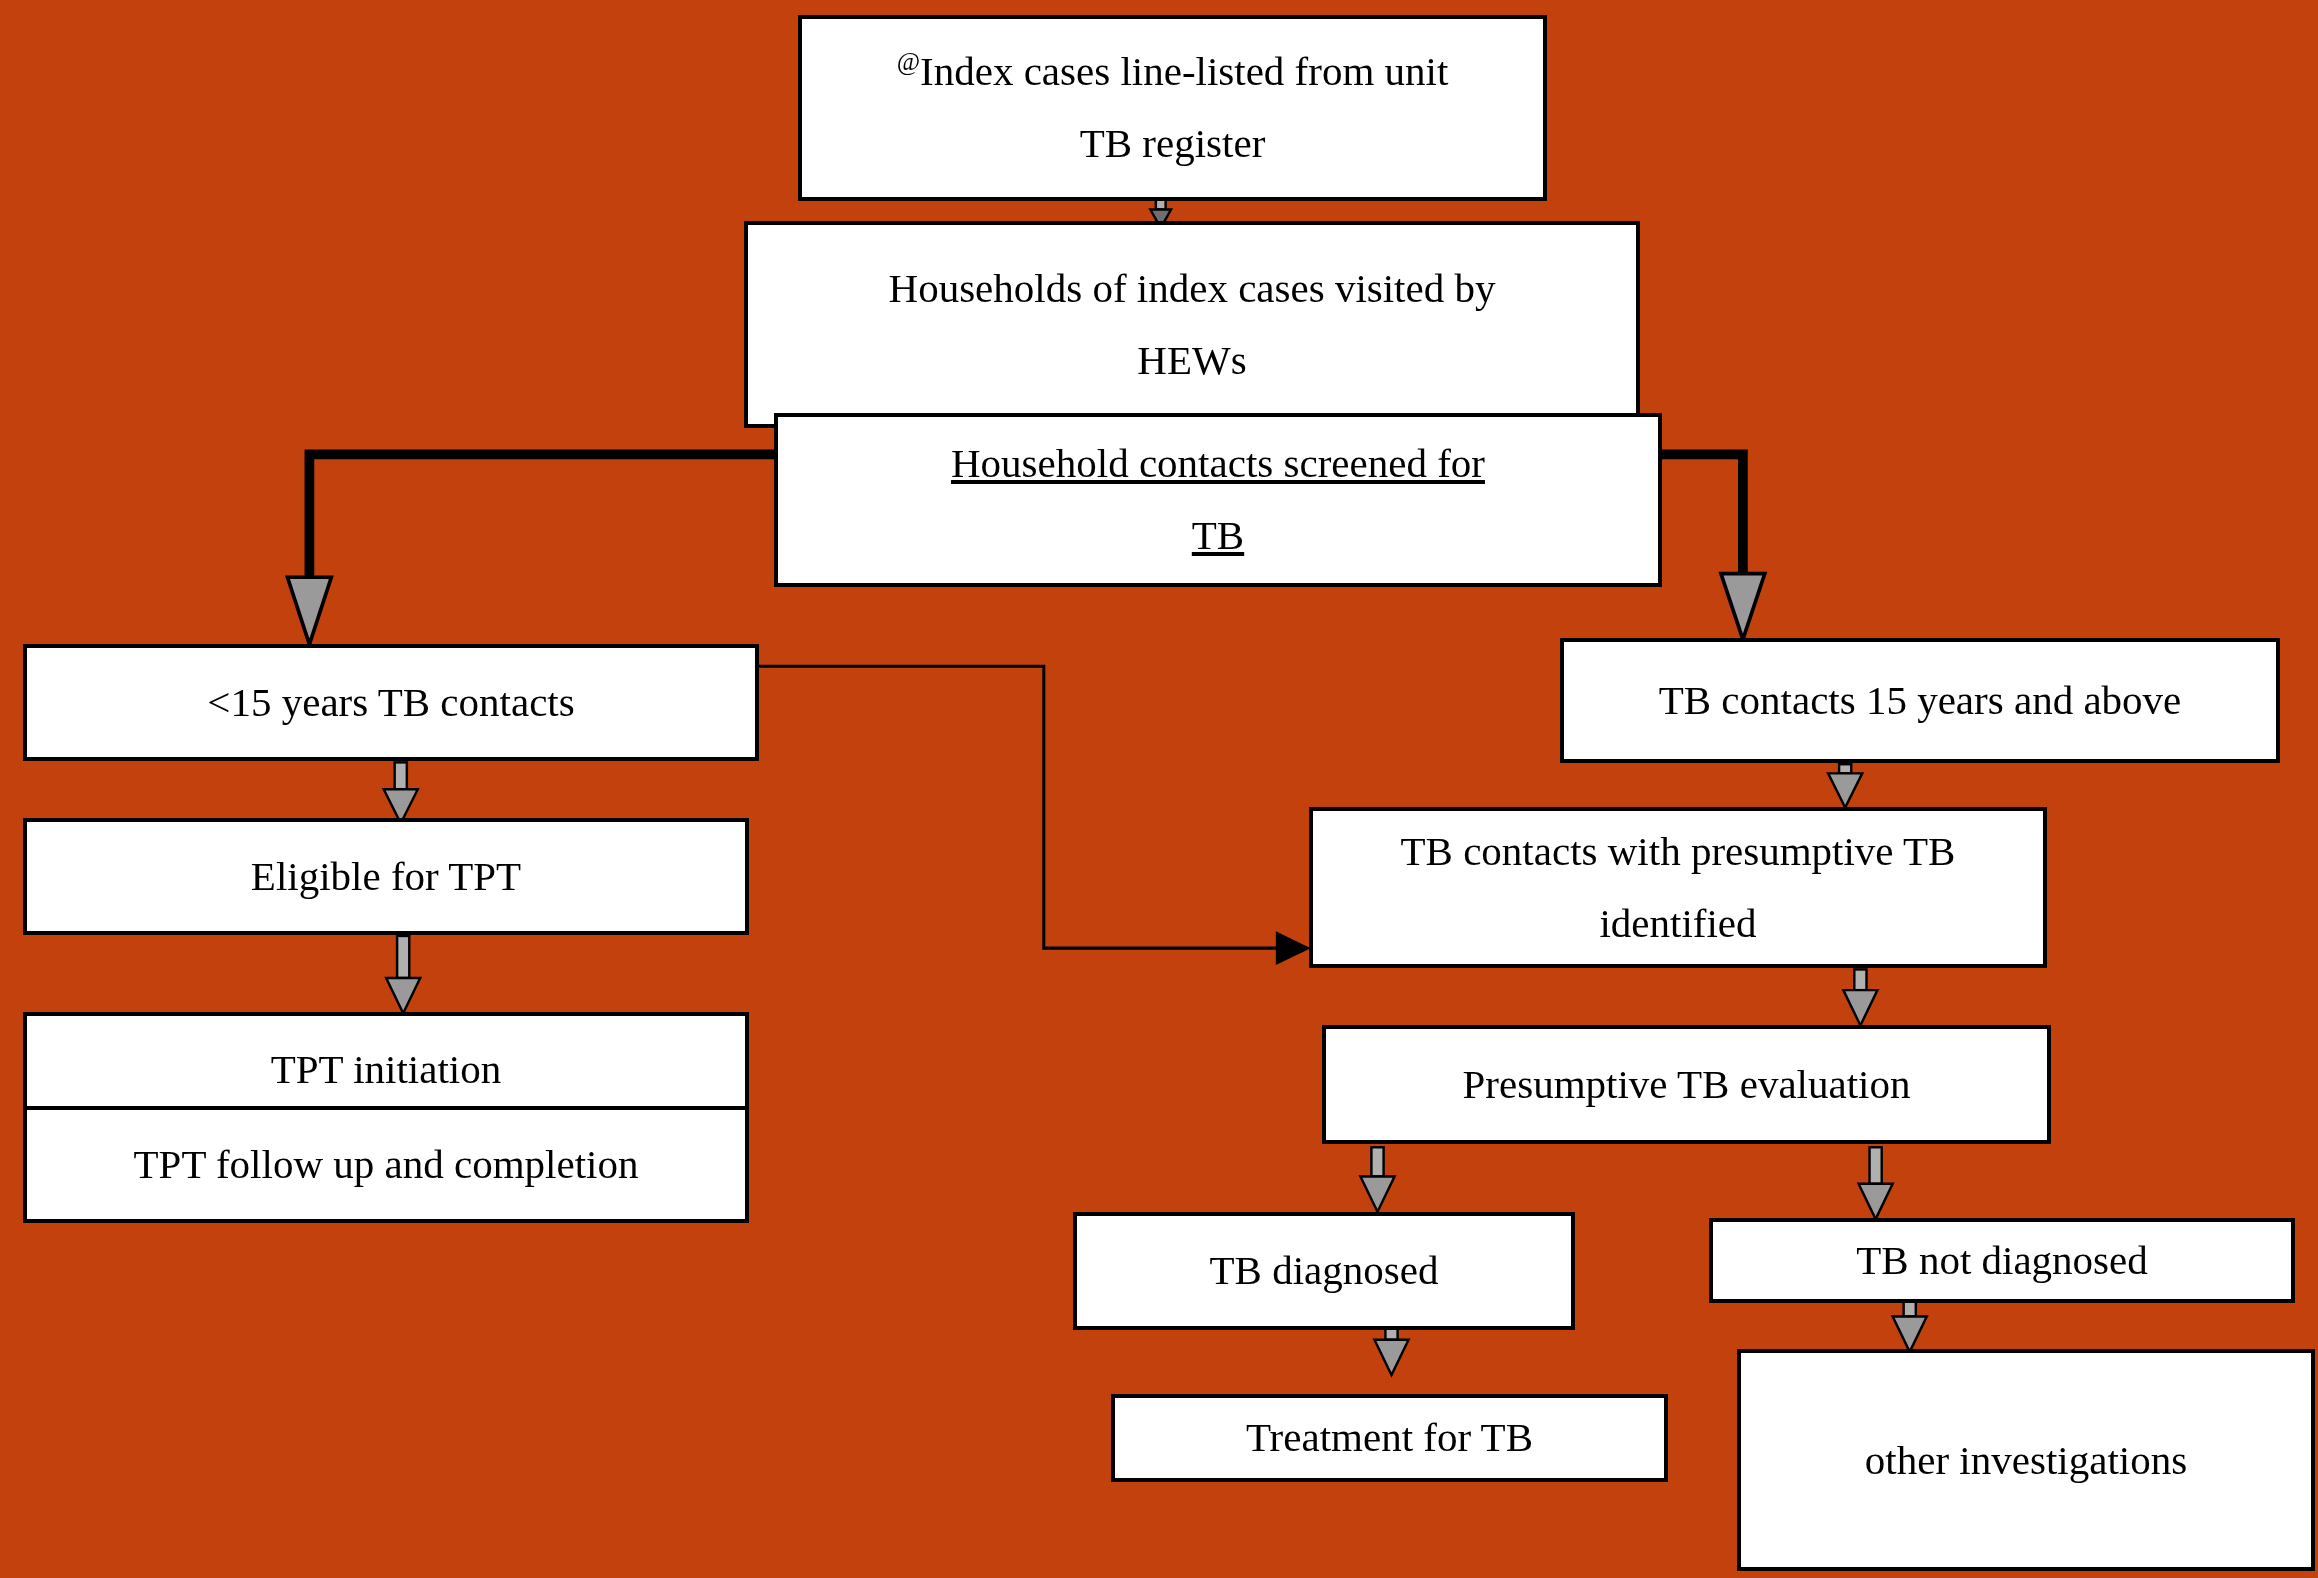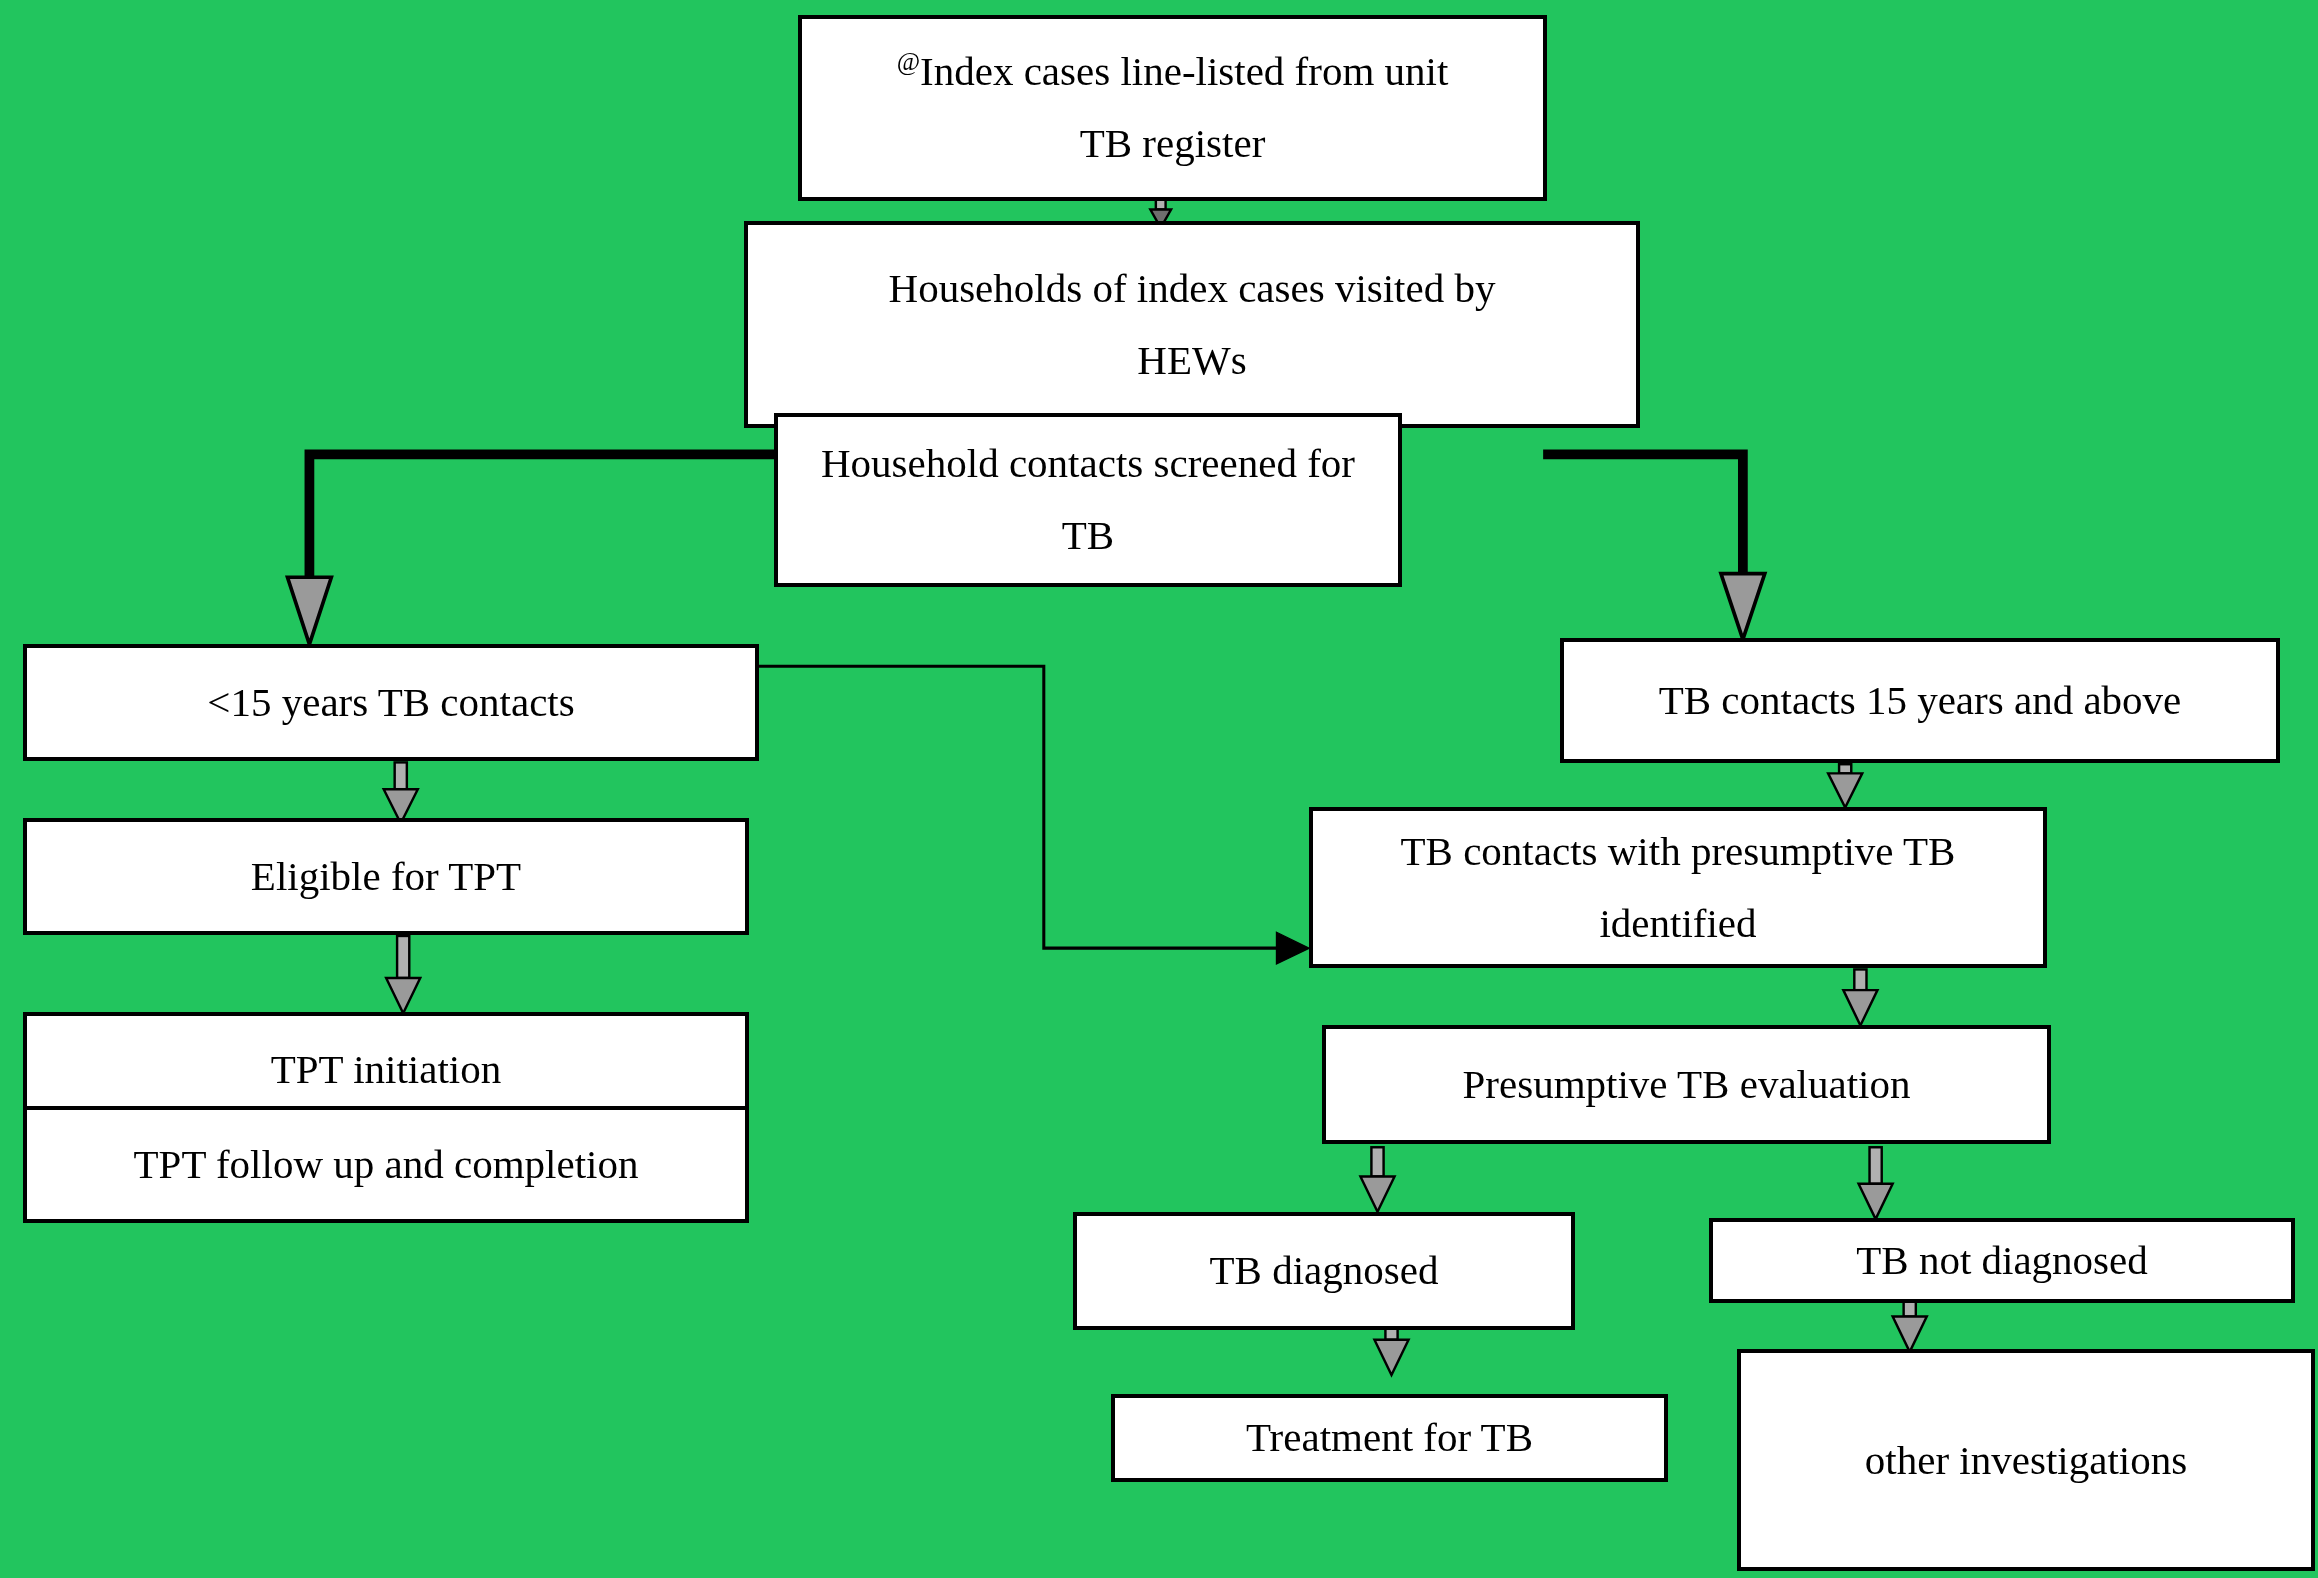--- a/index.html
+++ b/index.html
@@ -1,19 +1,19 @@
 <!DOCTYPE html>
 <html style="font-size:9.7px"><head>
 <meta charset="utf-8">
 <style>
   html,body{margin:0;padding:0;background:#ffffff;}
   #canvas{
     position:relative;
     width:2319px;height:1579px;
-    background:#22c55e;
+    background:#c2410c;
     font-family:"Liberation Serif","DejaVu Serif",serif;
     color:#000;
     overflow:hidden;
   }
   #connectors{position:absolute;left:0;top:0;width:2319px;height:1579px;}
   .box{
     position:absolute;
     border:4.9px solid #000;
     background:#fff;
     display:flex;flex-direction:column;
@@ -22,21 +22,21 @@
     font-size:41px;
     line-height:1.75;
     box-sizing:border-box;
     z-index:2;
   }
   .box .line{display:block;white-space:nowrap;}
   sup.mark{font-size:0.62em;vertical-align:super;line-height:0;}
   
   #b-index      {left:798px;top:15px;  width:749px;height:186px;}
   #b-households {left:744px;top:221px; width:896px;height:207px;}
-  #b-screened   {left:774px;top:413px; width:628px;height:174px;}
+  #b-screened   {left:774px;top:413px; width:888px;height:174px;text-decoration:underline;}
   #b-under15    {left:23px;  top:644px;width:736px;height:117px;}
   #b-eligible   {left:23px;  top:818px;width:726px;height:117px;}
   #b-initiation {left:23px;  top:1012px;width:726px;height:116px;}
   #b-followup   {left:23px;  top:1106px;width:726px;height:117px;}
   #b-over15     {left:1560px;top:638px;width:720px;height:125px;}
   #b-presumptive{left:1309px;top:807px;width:738px;height:161px;}
   #b-evaluation {left:1322px;top:1025px;width:729px;height:119px;}
   #b-diagnosed  {left:1073px;top:1212px;width:502px; height:118px;}
   #b-treatment  {left:1111px;top:1394px;width:557px; height:88px;}
   #b-notdiag    {left:1709px;top:1218px;width:586px; height:85px;border-width:4.3px;}

